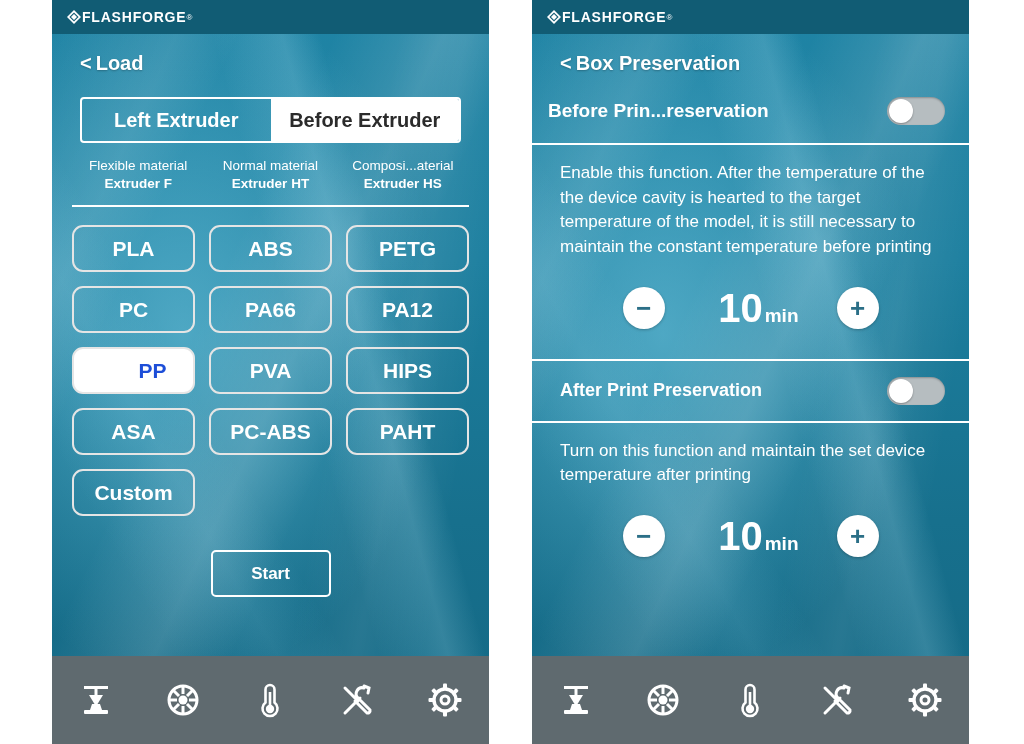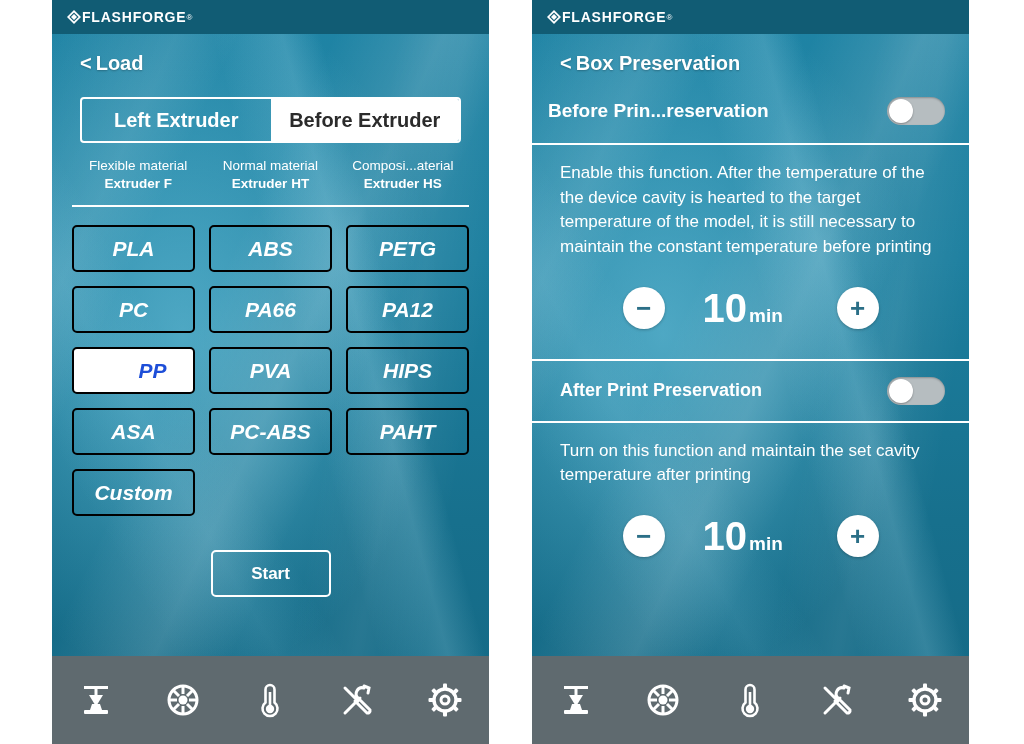--- a/index.html
+++ b/index.html
@@ -138,31 +138,30 @@
 
   .mat-grid {
     position: relative;
     margin: 18px 20px 0 20px;
     display: grid;
     grid-template-columns: repeat(3, 1fr);
     gap: 14px 14px;
   }
   .mat-btn {
     height: 47px;
-    border: 2px solid #000000;
-    border-radius: 5px;
+    border: 2px solid #e5e5e5;
+    border-radius: 11px;
     display: flex;
     align-items: center;
     justify-content: center;
     font-size: 21px;
     font-weight: bold;
     color: #ffffff;
     background: transparent;
     box-sizing: border-box;
-    font-style: italic;
   }
   .mat-btn.selected {
     background: #ffffff;
     color: #1d4ed8;
     padding-left: 38px;
   }
   .start-row {
     position: relative;
     margin-top: 34px;
     display: flex;
@@ -243,21 +242,21 @@
     font-size: 26px;
     font-weight: bold;
     line-height: 1;
     box-shadow: 0 1px 3px rgba(0,0,0,0.25);
   }
   .value {
     font-size: 40px;
     font-weight: bold;
     color: #ffffff;
     min-width: 96px;
-    text-align: left;
+    text-align: right;
   }
   .value .unit {
     font-size: 19px;
     font-weight: bold;
     margin-left: 2px;
   }
 
   
   .bottom-nav {
     position: absolute;
@@ -460,21 +459,21 @@
           <div class="circ-btn">+</div>
         </div>
 
         <div class="row-toggle secondary">
           <div class="lbl">After Print Preservation</div>
           <div class="toggle">
             <div class="knob"></div>
           </div>
         </div>
 
-        <div class="desc">Turn on this function and maintain the set cavity temperature after printing</div>
+        <div class="desc">Turn on this function and maintain the set device temperature after printing</div>
 
         <div class="stepper">
           <div class="circ-btn">−</div>
           <div class="value">
             <span>10</span><span class="unit">min</span>
           </div>
           <div class="circ-btn">+</div>
         </div>
       </div>
 

